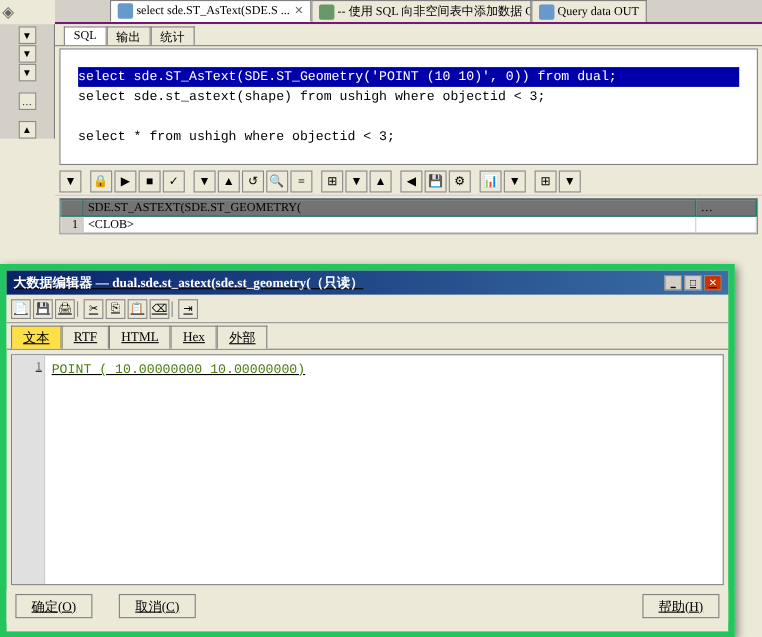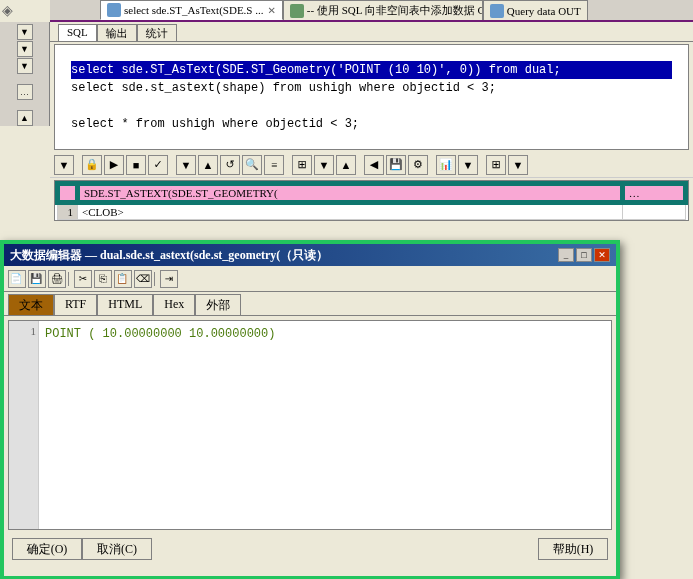--- a/index.html
+++ b/index.html
@@ -121,22 +121,22 @@
       margin: 2px 4px;
       border: 1px solid #808080;
       background: #ffffff;
     }
     .results-table table {
       border-collapse: collapse;
       width: 100%;
       font-size: 11px;
     }
     .results-table th {
-      background: #f9a8d4;
-      border: 5px solid #0f766e;
+      background: #737373;
+      border: 1px solid #0f766e;
       padding: 1px 4px;
       text-align: left;
       font-weight: normal;
     }
     .results-table td {
       border: 1px solid #ccc;
       padding: 1px 4px;
     }
     .row-num {
       background: #d4d0c8;
@@ -168,26 +168,27 @@
       justify-content: center;
       font-size: 9px;
       cursor: pointer;
     }
 
     
     .modal-overlay {
       position: absolute;
       top: 240px;
       left: 0;
-      width: 620px;
+      width: 668px;
       height: 340px;
       background: #ece9d8;
-      border: 4px solid #22c55e;
+      border: 6px solid #22c55e;
       box-shadow: 3px 3px 8px rgba(0,0,0,0.5);
       z-index: 100;
+      text-decoration: underline;
     }
     .modal-titlebar {
       background: linear-gradient(to right, #0a246a, #3a6ea5);
       color: #ffffff;
       display: flex;
       align-items: center;
       justify-content: space-between;
       padding: 3px 6px;
       height: 22px;
     }
@@ -245,21 +246,21 @@
     }
     .modal-tab {
       padding: 2px 10px;
       border: 1px solid #808080;
       border-bottom: none;
       background: #ece9d8;
       font-size: 12px;
       cursor: pointer;
     }
     .modal-tab.active {
-      background: #a16207;
+      background: #fde047;
     }
 
     
     .modal-content {
       background: #ffffff;
       border: 1px solid #808080;
       margin: 4px;
       height: 210px;
       display: flex;
       overflow: hidden;
@@ -294,21 +295,21 @@
     }
 
     
     .modal-footer {
       display: flex;
       justify-content: space-between;
       align-items: center;
       padding: 4px 8px;
       background: #ece9d8;
     }
-    .modal-footer-left { display: flex; gap: 0; }
+    .modal-footer-left { display: flex; gap: 24px; }
     .footer-btn {
       min-width: 70px;
       height: 22px;
       background: #ece9d8;
       border: 1px solid #808080;
       padding: 0 8px;
       font-size: 12px;
       cursor: pointer;
       font-family: 'SimSun', serif;
     }

